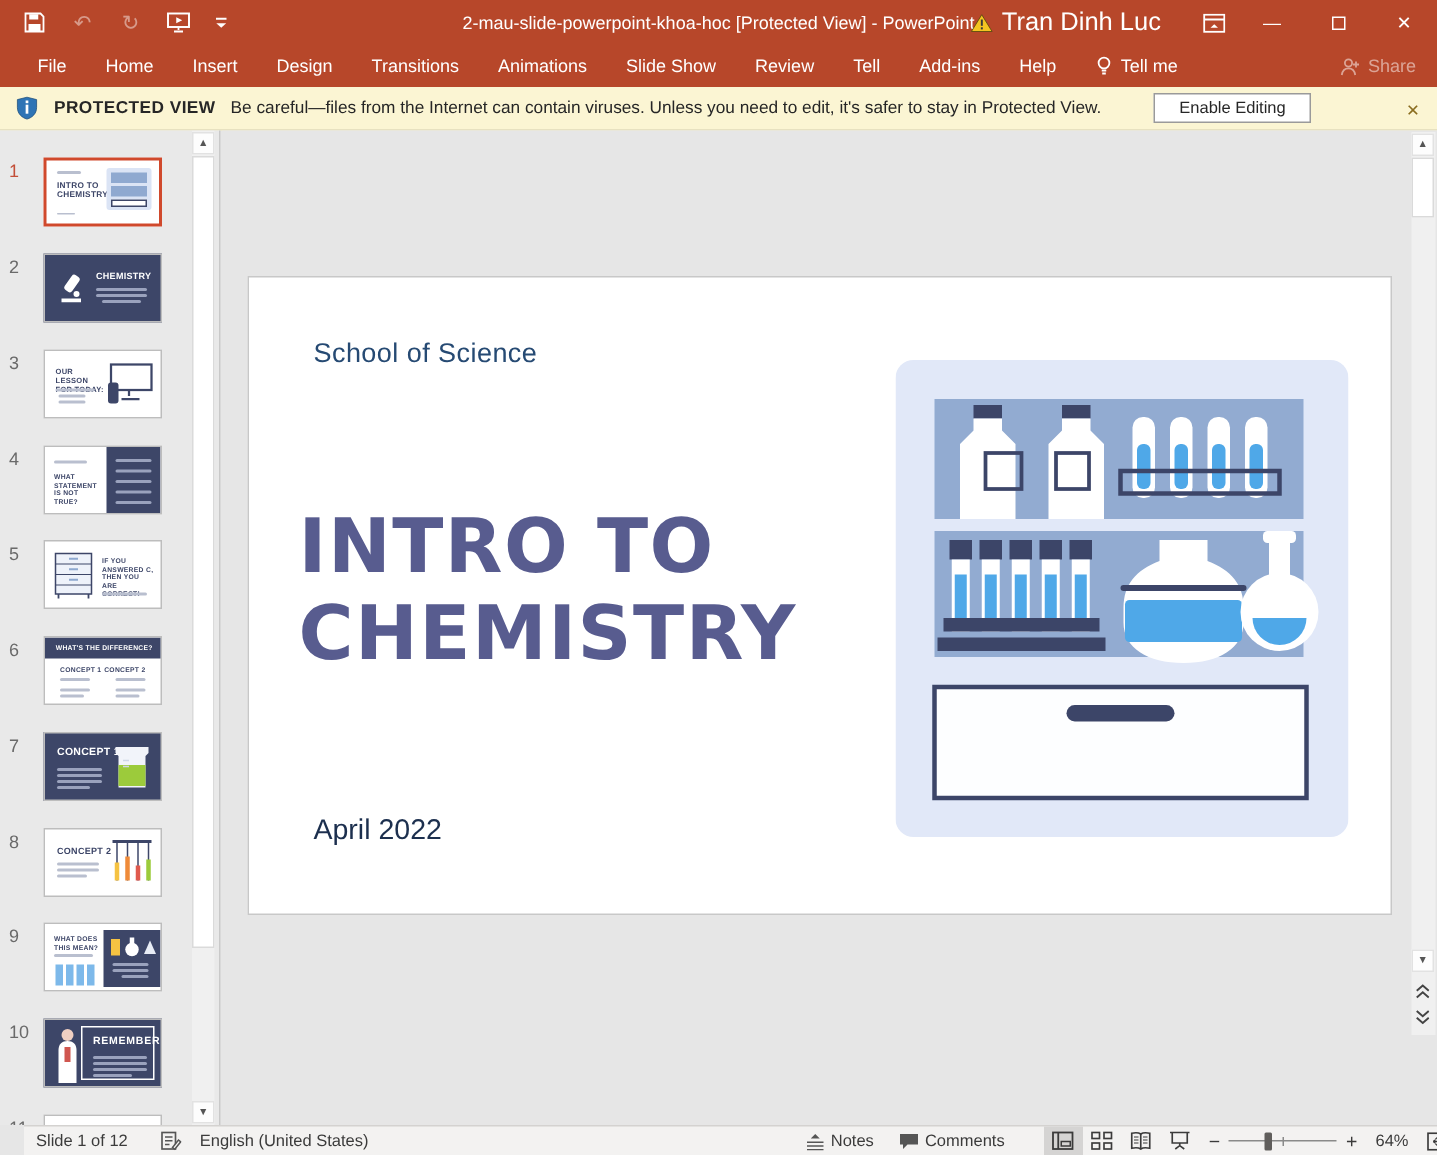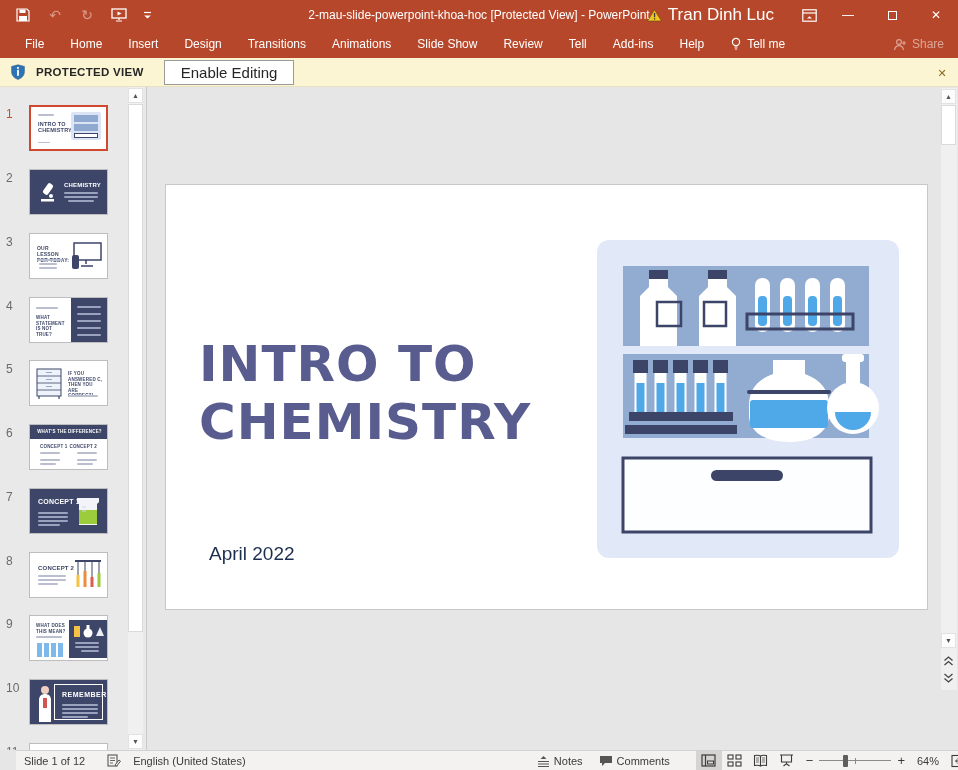--- a/index.html
+++ b/index.html
@@ -24,21 +24,21 @@
   .ribbon { position:absolute; left:0; top:30px; width:958px; height:28px; background:#b7472a; display:flex; align-items:center; color:#fff; font-size:12px; }
   .rtab { padding:0 13px; height:28px; display:flex; align-items:center; white-space:nowrap; }
   .tellme { display:flex; align-items:center; gap:5px; padding:0 13px; }
   .share { position:absolute; right:14px; display:flex; align-items:center; gap:5px; opacity:.5; }
 
   
   .pvbar { position:absolute; left:0; top:58px; width:958px; height:29px; background:#fbf5d3; border-bottom:1px solid #e7e1c0; display:flex; align-items:center; font-size:11.5px; color:#262626; }
   .pv-shield { margin:0 10px 0 10px; width:16px; height:16px; flex:none; }
   .pv-label { font-weight:bold; letter-spacing:.3px; margin-right:10px; white-space:nowrap; }
   .pv-msg { white-space:nowrap; }
-  .pv-btn { margin-left:10px; background:#fff; border:1px solid #9a9a9a; padding:3px 16px; font-size:15px; color:#262626; white-space:nowrap; font-family:inherit; }
+  .pv-btn { margin-left:35px; background:#fff; border:1px solid #9a9a9a; padding:3px 16px; font-size:11px; color:#262626; white-space:nowrap; font-family:inherit; }
   .pv-close { position:absolute; right:8px; top:7px; width:16px; height:16px; color:#8a6d1f; font-size:11px; display:flex; align-items:center; justify-content:center; }
 
   
   .thumbpanel { position:absolute; left:0; top:87px; width:147px; height:663px; background:#e9e9e9; border-right:1px solid #c9c9c9; overflow:hidden; }
   .titem { position:absolute; left:0; width:147px; height:50px; }
   .tnum { position:absolute; left:6px; top:2px; font-size:12px; color:#6a6a6a; }
   .tnum.active { color:#c34f38; }
   .tslide { position:absolute; left:29px; top:0; width:79px; height:46px; background:#fff; border:1px solid #bdbdbd; overflow:hidden; }
   .tslide.sel { border:2px solid #d0492c; }
   .tslide.dark { background:#3d4668; }
@@ -174,20 +174,21 @@
 
   <div class="pvbar">
     <span class="pv-shield">
       <svg width="16" height="16" viewBox="0 0 16 16">
           <path d="M8 0.8l6.4 1.6v5.2c0 4-2.8 6.8-6.4 7.8-3.6-1-6.4-3.8-6.4-7.8V2.4z" fill="#2e74b5" stroke="#1d4e7a" stroke-width="0.5"></path>
           <rect x="7.1" y="3" width="1.8" height="1.8" fill="#fff"></rect>
           <rect x="7.1" y="5.8" width="1.8" height="6" fill="#fff"></rect>
         </svg>
     </span>
     <span class="pv-label">PROTECTED VIEW</span>
+    <span class="pv-msg">Be careful—files from the Internet can contain viruses. Unless you need to edit, it's safer to stay in Protected View.</span>
     <button class="pv-btn">Enable Editing</button>
     <span class="pv-close">✕</span>
   </div>
 
   <div class="thumbpanel">
 
     <div class="titem" style="top:18px;">
       <span class="tnum active">1</span>
       <div class="tslide sel">
         <div class="mini-line" style="position:absolute;left:7px;top:7px;width:16px;"></div>
@@ -358,20 +359,21 @@
 
     <div class="sb" style="left:128px;top:0;width:15px;height:663px;">
       <div class="sb-btn" style="top:1px;left:0;">▲</div>
       <div class="sb-thumb" style="top:17px;left:0;height:528px;"></div>
       <div class="sb-btn" style="top:647px;left:0;">▼</div>
     </div>
   </div>
 
   <div class="mainarea">
     <div class="slide">
+      <div class="slide-subtitle">School of Science</div>
       <div class="slide-title">
         <div>INTRO TO</div>
         <div>CHEMISTRY</div>
       </div>
       <div class="slide-date">April 2022</div>
 
       <div class="illus">
         <svg width="302" height="318" viewBox="0 0 302 318">
           <rect x="0" y="0" width="302" height="318" rx="12" fill="#e1e8f8"></rect>
 

